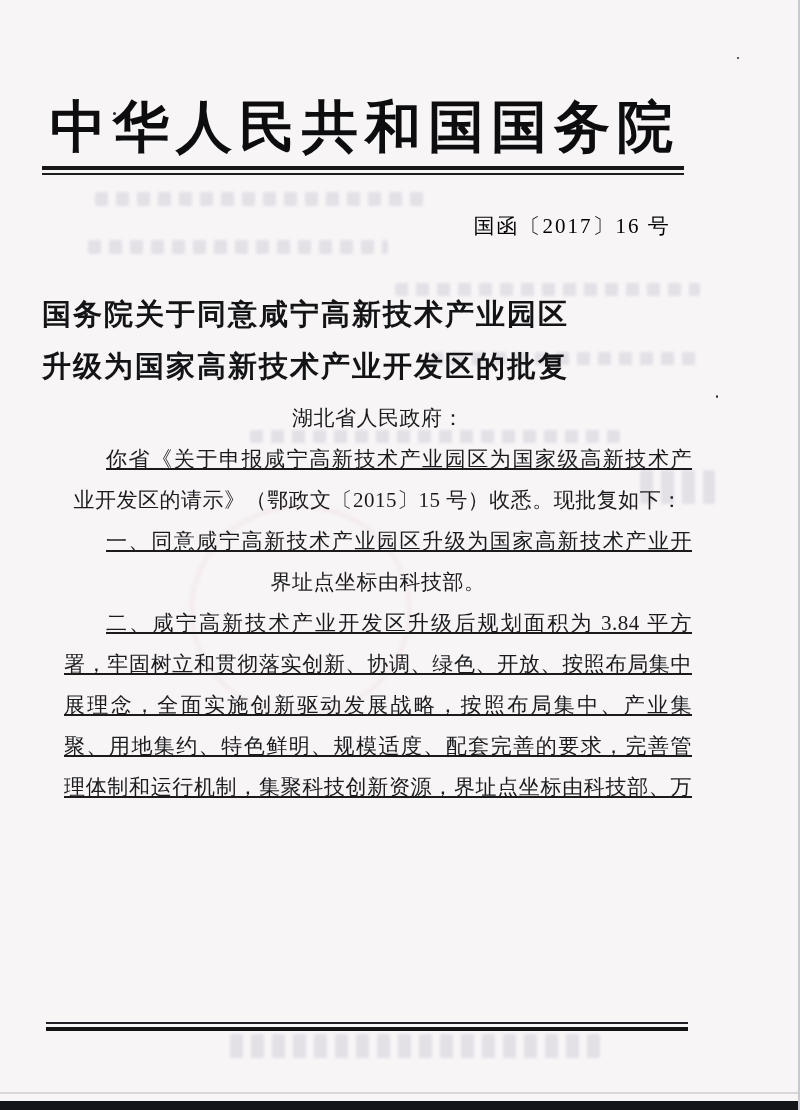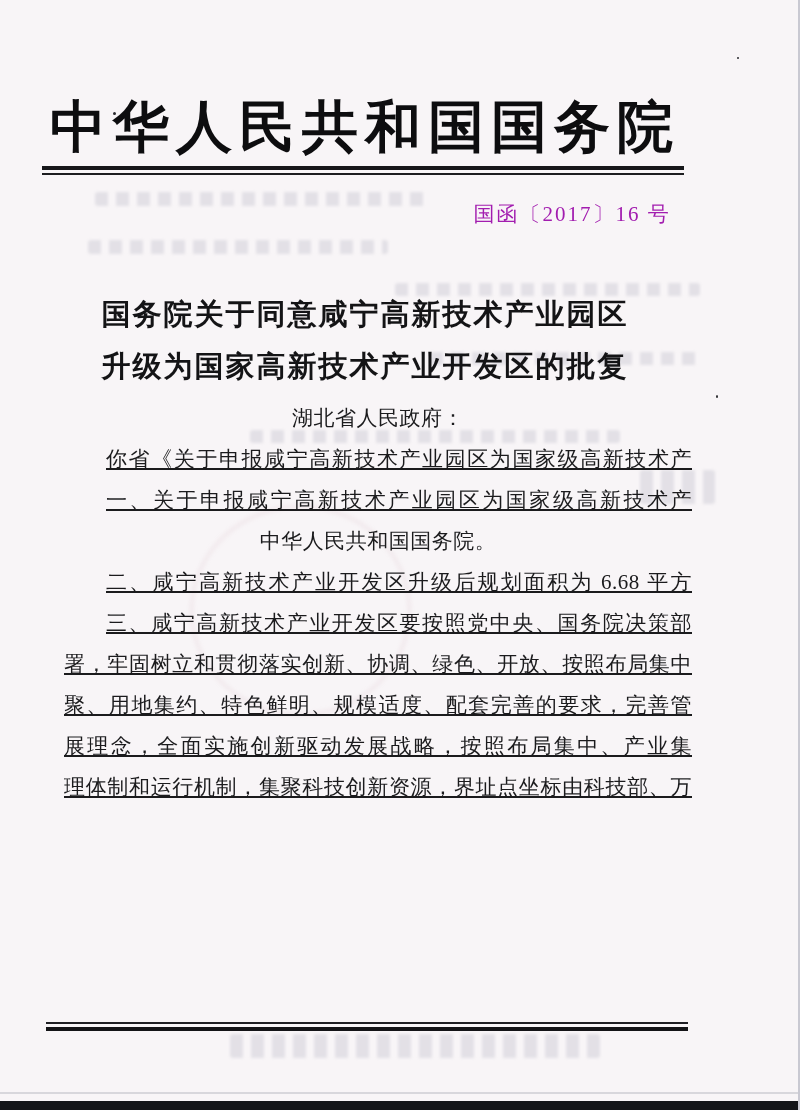--- a/index.html
+++ b/index.html
@@ -10,26 +10,26 @@
     color:var(--ink,#1b1b1d);
   }
   .issuer {
     position:absolute; left:42px; top:90px; width:646px;
     text-align:center; font-size:56px; font-weight:900;
     letter-spacing:7px; white-space:nowrap; color:#0d0d0f;
   }
   .rule-a { position:absolute; left:42px; top:166px; width:642px; height:4px; background:#17171a; }
   .rule-b { position:absolute; left:42px; top:173px; width:642px; height:2px; background:#1d1d20; }
   .docnum {
-    position:absolute; left:452px; top:200px; width:240px;
-    text-align:center; font-size:21px; letter-spacing:2px; color:#a21caf;
+    position:absolute; left:452px; top:212px; width:240px;
+    text-align:center; font-size:21px; letter-spacing:2px; color:#000000;
   }
   .doc-title {
     position:absolute; left:42px; top:288px; width:646px;
-    text-align:center; font-size:29px; font-weight:bold;
+    font-size:29px; font-weight:bold;
     letter-spacing:2px; line-height:52px; color:#141416;
   }
   .body-text { position:absolute; left:64px; top:398px; width:628px; font-size:21px; }
   .bline { height:41px; line-height:41px; overflow:hidden; letter-spacing:.5px; text-align:center; }
   .bline.ind { text-indent:2em; }
   .bline.fill { text-align:justify; text-align-last:justify;text-decoration:underline; }
   .rule-c { position:absolute; left:46px; top:1022px; width:642px; height:2px; background:#202024; }
   .rule-d { position:absolute; left:46px; top:1027px; width:642px; height:4px; background:#141417; }
   
   .bleed {
@@ -68,27 +68,27 @@
   <div class="docnum">国函〔2017〕16 号</div>
 
   <div class="doc-title">
     <div>国务院关于同意咸宁高新技术产业园区</div>
     <div>升级为国家高新技术产业开发区的批复</div>
   </div>
 
   <div class="body-text">
       <div class="bline">湖北省人民政府：</div>
       <div class="bline ind fill">你省《关于申报咸宁高新技术产业园区为国家级高新技术产</div>
-      <div class="bline ind fill">一、关于申报咸宁高新技术产业园区为国家级高新技术产</div>
-      <div class="bline">中华人民共和国国务院。</div>
-      <div class="bline ind fill">二、咸宁高新技术产业开发区升级后规划面积为 6.68 平方</div>
-      <div class="bline ind fill">三、咸宁高新技术产业开发区要按照党中央、国务院决策部</div>
+      <div class="bline">业开发区的请示》（鄂政文〔2015〕15 号）收悉。现批复如下：</div>
+      <div class="bline ind fill">一、同意咸宁高新技术产业园区升级为国家高新技术产业开</div>
+      <div class="bline">界址点坐标由科技部。</div>
+      <div class="bline ind fill">二、咸宁高新技术产业开发区升级后规划面积为 3.84 平方</div>
       <div class="bline fill">署，牢固树立和贯彻落实创新、协调、绿色、开放、按照布局集中</div>
+      <div class="bline fill">展理念，全面实施创新驱动发展战略，按照布局集中、产业集</div>
       <div class="bline fill">聚、用地集约、特色鲜明、规模适度、配套完善的要求，完善管</div>
-      <div class="bline fill">展理念，全面实施创新驱动发展战略，按照布局集中、产业集</div>
       <div class="bline fill">理体制和运行机制，集聚科技创新资源，界址点坐标由科技部、万</div>
     </div>
 
   <div class="rule-c"></div>
   <div class="rule-d"></div>
 
   <div class="scan-line"></div>
   <div class="scan-bar"></div>
   <div class="edge-right"></div>
 </div>

